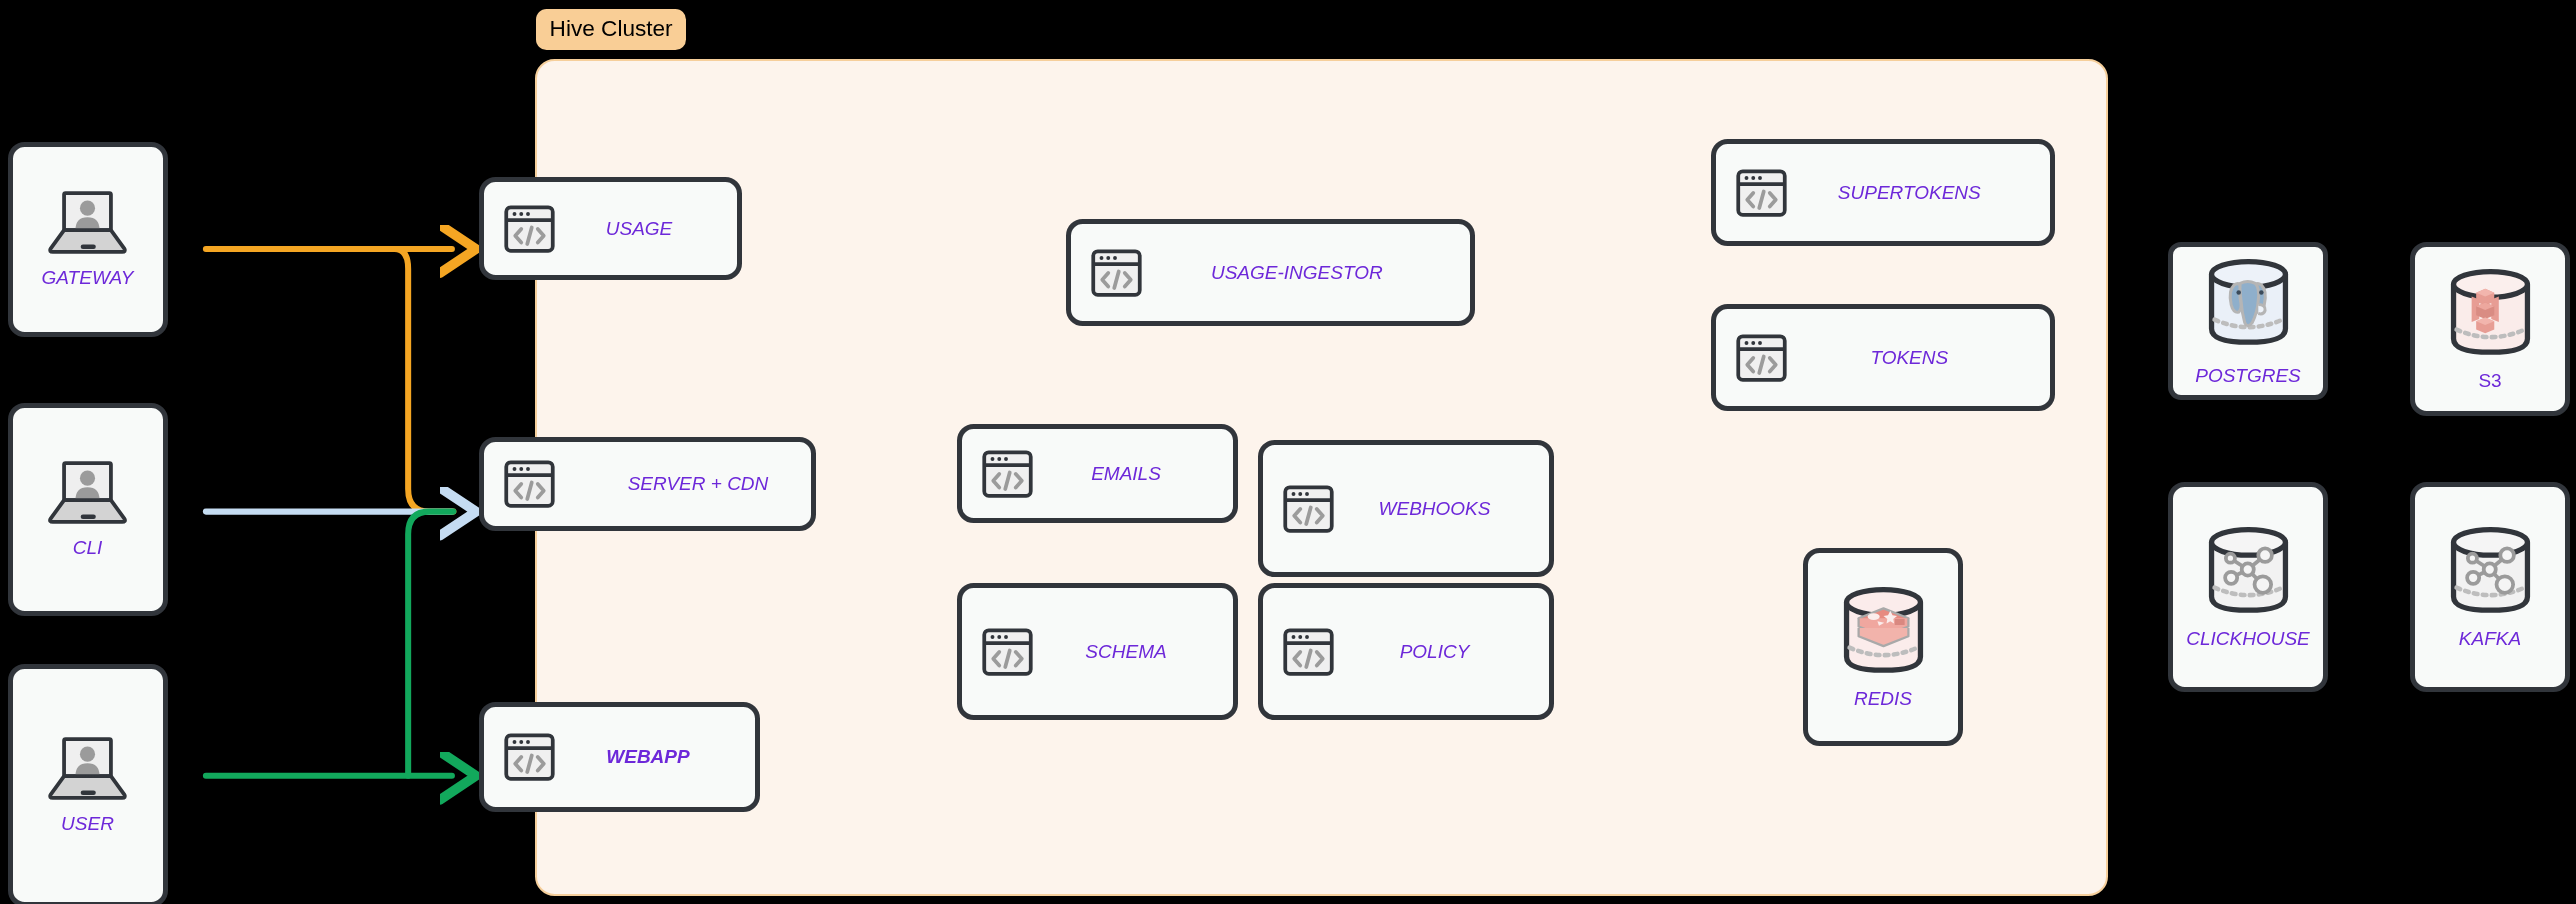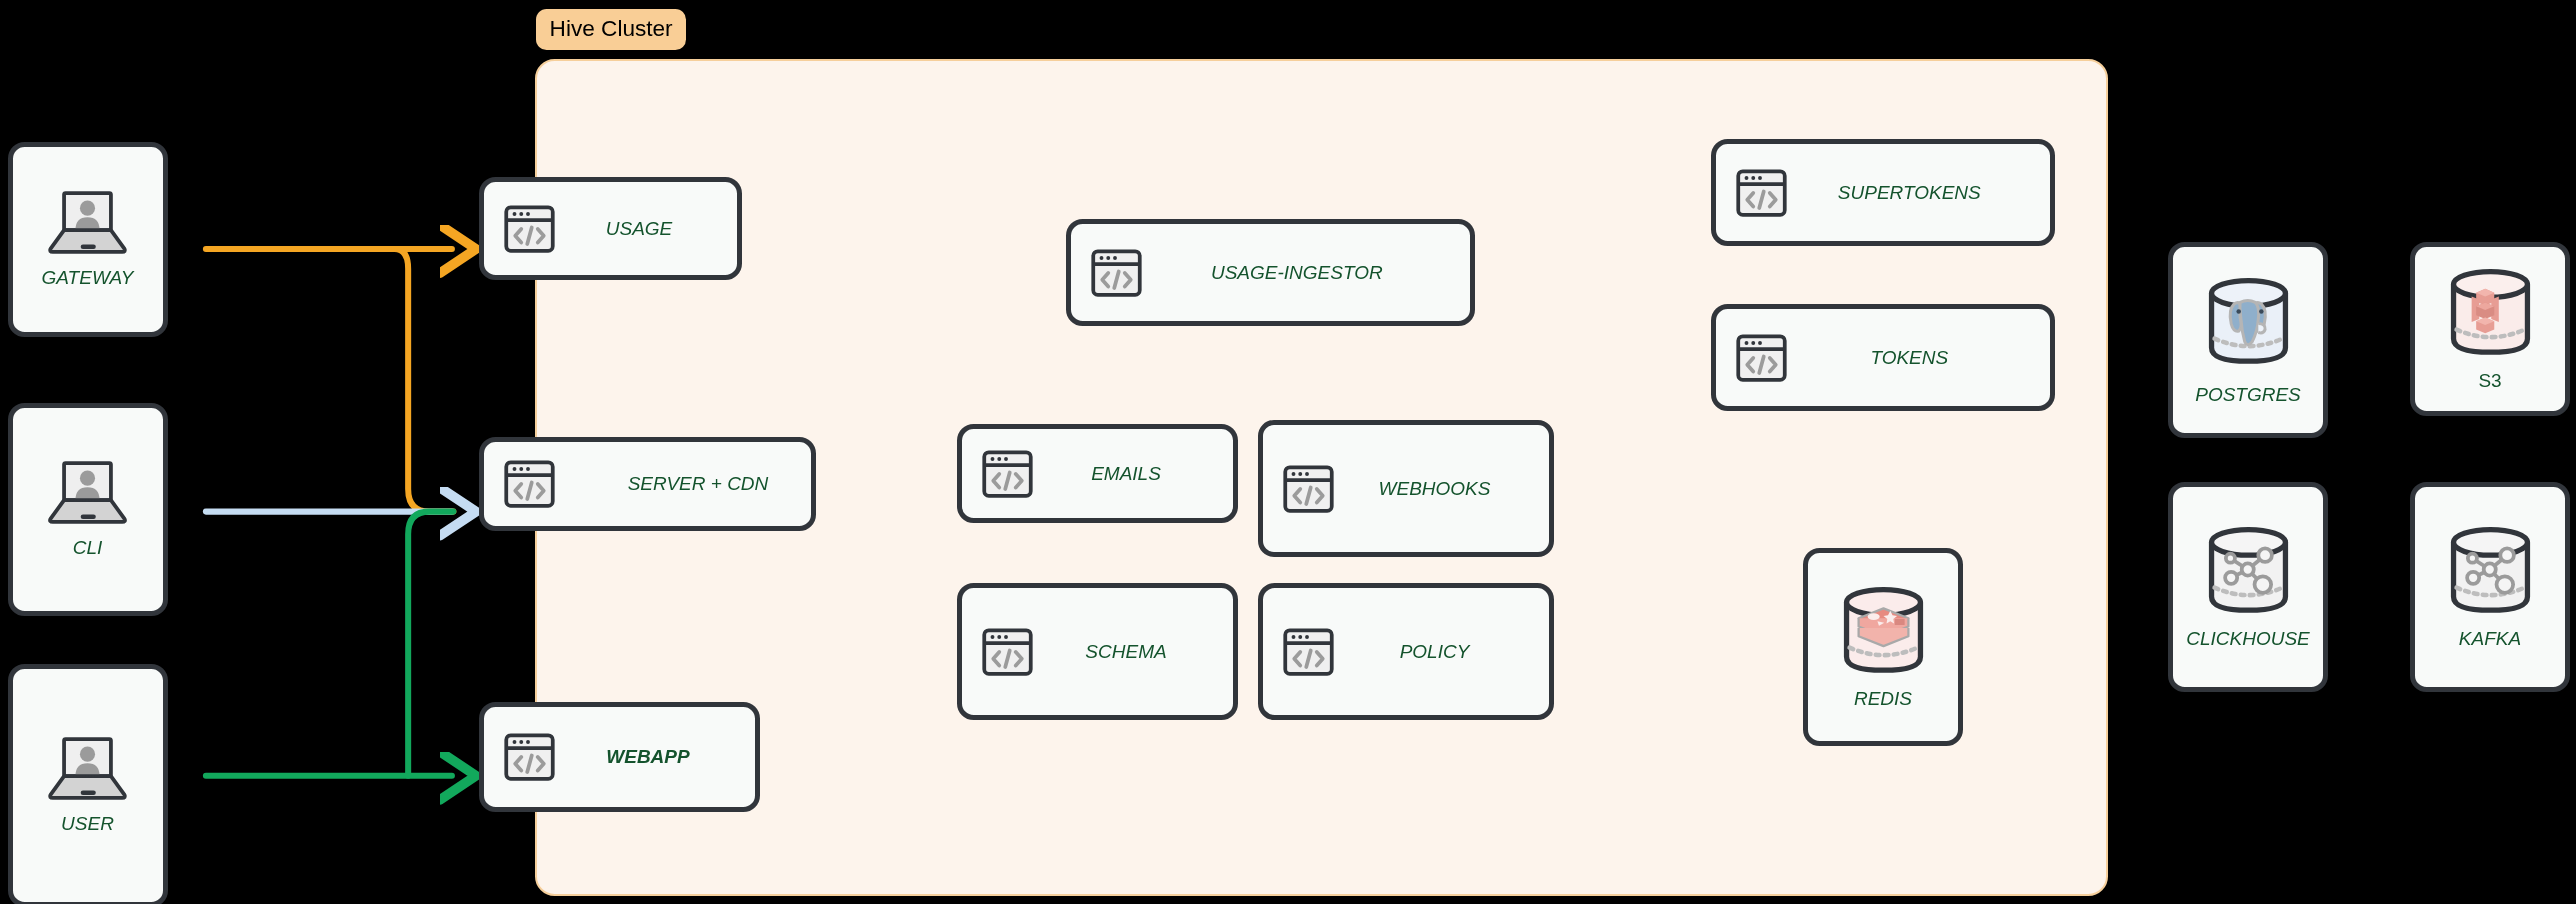--- a/index.html
+++ b/index.html
@@ -36,21 +36,21 @@
     background: #F8FAF9;
     border: 5.3px solid #31353B;
     border-radius: 16.6px;
     display: flex;
     align-items: center;
   }
   .node.svc { flex-direction: row; justify-content: flex-start; }
   .node.stack { flex-direction: column; justify-content: center; }
 
   .node-label {
-    color: #14532d;
+    color: #6d28d9;
     font-style: italic;
     white-space: nowrap;
     font-family: "Liberation Sans", sans-serif;
   }
   .node-label.upright { font-style: normal; }
 
   
   .svc .icon-wrap { flex: 0 0 auto; display: flex; align-items: center; justify-content: center; }
   .svc .node-label { flex: 1 1 auto; text-align: center; font-size: 19px; }
 
@@ -229,21 +229,21 @@
         <g fill="none" stroke="#9B9B9B" stroke-width="5" stroke-linecap="round" stroke-linejoin="round">
           <path d="M23 32 L15 41 L23 50"></path>
             <path d="M45 32 L53 41 L45 50"></path>
             <path d="M37 30 L31 52"></path>
         </g>
       </svg>
     </span>
     <span class="node-label">EMAILS</span>
   </div>
 
-  <div class="node svc" style="left:1258px; top:420px; width:296px; height:137px; padding:0 13.6px 0 19.6px;border-radius:16px;">
+  <div class="node svc" style="left:1258px; top:440px; width:296px; height:137px; padding:0 13.6px 0 19.6px;">
     <span class="icon-wrap">
       <svg width="51" height="48" viewBox="0 0 68 64">
         <rect x="3" y="3" width="62" height="58" rx="6" fill="#F0F0F0" stroke="#31353B" stroke-width="5"></rect>
         <path d="M3 20 H65" stroke="#31353B" stroke-width="5"></path>
         <circle cx="14" cy="12" r="2.6" fill="#31353B"></circle>
           <circle cx="23" cy="12" r="2.6" fill="#31353B"></circle>
           <circle cx="32" cy="12" r="2.6" fill="#31353B"></circle>
         <g fill="none" stroke="#9B9B9B" stroke-width="5" stroke-linecap="round" stroke-linejoin="round">
           <path d="M23 32 L15 41 L23 50"></path>
             <path d="M45 32 L53 41 L45 50"></path>
@@ -339,21 +339,21 @@
           <ellipse cx="22" cy="11" rx="8" ry="4.5" fill="#FBEDEC"></ellipse>
           <path d="M44 3 L47 9 L53 10 L48 14 L49 20 L44 17 L39 20 L40 14 L35 10 L41 9 Z" fill="#FBEDEC"></path>
           <path d="M27 17 L36 19 L29 23 Z" fill="#FBEDEC"></path>
           <rect x="50" y="14" width="13" height="8" fill="#D98880"></rect>
         </g>
       </svg>
     </span>
     <span class="node-label">REDIS</span>
   </div>
 
-  <div class="node stack" style="left:2168px; top:242px; width:160px; height:196px; gap:18px;">
+  <div class="node stack" style="left:2168px; top:242px; width:160px; height:158px; gap:18px;border-radius:13px;">
     <span class="icon-wrap">
       <svg width="89" height="91" viewBox="0 0 118 120">
         <path d="M10 24 L10 96 Q10 114 59 114 Q108 114 108 96 L108 24 Z" fill="#EAF0F8" stroke="#31353B" stroke-width="7" stroke-linejoin="round"></path>
         <ellipse cx="59" cy="24" rx="49" ry="17" fill="#EDF2F9" stroke="#31353B" stroke-width="7"></ellipse>
         <path d="M14 84 Q59 104 104 84" fill="none" stroke="#BDBDBD" stroke-width="6" stroke-dasharray="5 7" stroke-linecap="round"></path>
         <g transform="translate(28,30)" stroke="#B5B5B5" stroke-width="4" stroke-linejoin="round" fill="#8FAFCB">
           <path d="M12 8 Q4 16 8 34 Q11 46 18 44 Q22 40 21 32 Q18 20 22 10 Q18 4 12 8 Z"></path>
           <path d="M48 8 Q56 16 52 34 Q49 46 42 44 Q38 40 39 32 Q42 20 38 10 Q42 4 48 8 Z"></path>
           <path d="M20 6 Q30 1 40 6 Q46 12 44 28 Q43 44 36 58 Q30 66 26 58 Q22 44 21 28 Q19 12 20 6 Z"></path>
           <path d="M44 34 Q54 34 53 42 Q51 48 44 46" fill="#EDF2F9"></path>

